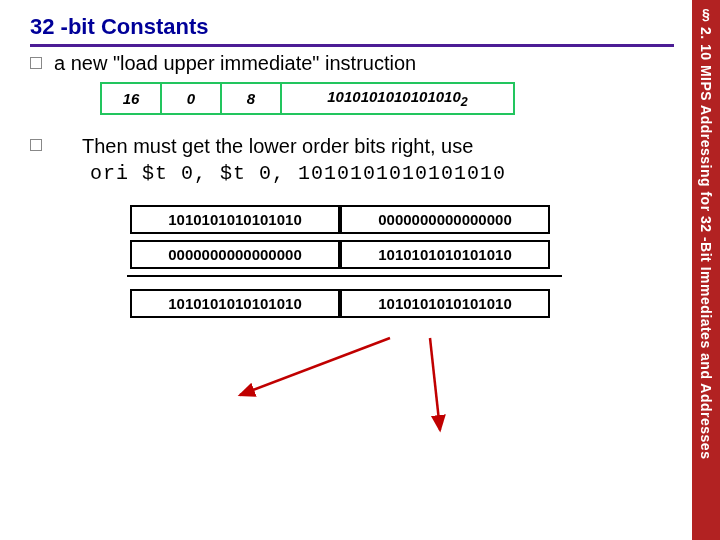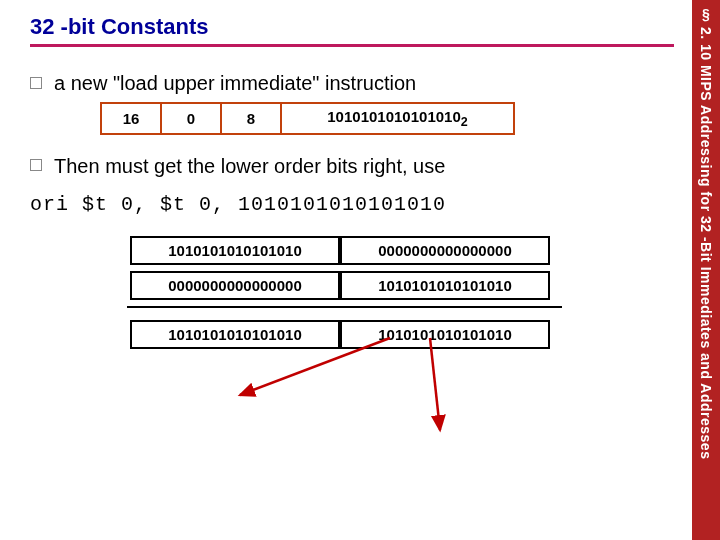--- a/index.html
+++ b/index.html
@@ -34,23 +34,23 @@
     left: 0;
     top: 0;
     width: 692px;
     height: 540px;
     padding: 14px 18px 10px 30px;
   }
   .title {
     color: #000099;
     font-weight: bold;
     font-size: 22px;
-    border-bottom: 3px solid #be185d;
+    border-bottom: 3px solid #4c1d95;
     padding-bottom: 4px;
-    margin-bottom: 24px;
+    margin-bottom: 4px;
   }
   .bullet-row {
     display: flex;
     align-items: flex-start;
     margin-bottom: 14px;
   }
   .bullet-box {
     width: 12px;
     height: 12px;
     border: 1.5px solid #888;
@@ -70,38 +70,40 @@
     margin-top: 6px;
     margin-bottom: 10px;
     letter-spacing: 1px;
   }
   .instr-table {
     margin-left: 70px;
     border-collapse: collapse;
     margin-bottom: 18px;
   }
   .instr-table td {
-    border: 2px solid #c2410c;
+    border: 2px solid #22c55e;
     text-align: center;
     font-size: 15px;
     font-weight: bold;
     padding: 4px 0;
+    font-style: italic;
   }
   .c1 { width: 60px; }
   .c2 { width: 60px; }
   .c3 { width: 60px; }
   .c4 { width: 233px; }
   .then-text {
     font-size: 20px;
     line-height: 1.3;
     margin-left: 0;
   }
   .then-code {
     font-family: "Courier New", monospace;
     font-size: 20px;
+    margin-left: 60px;
     letter-spacing: 1px;
   }
   .bit-table {
     margin-left: 100px;
     border-collapse: separate;
     border-spacing: 0 6px;
     margin-top: 14px;
   }
   .bit-table td {
     border: 2px solid #000;
@@ -163,21 +165,21 @@
       <td class="c1">16</td>
       <td class="c2">0</td>
       <td class="c3">8</td>
       <td class="c4">
         <span>1010101010101010</span><sub>2</sub>
       </td>
     </tr>
   </tbody>
     </table>
 
-  <div class="bullet-row" style="margin-bottom:14px;">
+  <div class="bullet-row" style="margin-bottom:3px;gap:28px;">
     <div class="bullet-box"></div>
     <div class="then-text">Then must get the lower order bits right, use</div>
   </div>
   <div class="then-code">ori $t 0, $t 0, 1010101010101010</div>
 
   <table class="bit-table">
     <tbody>
         <tr>
       <td>1010101010101010</td>
       <td>0000000000000000</td>

